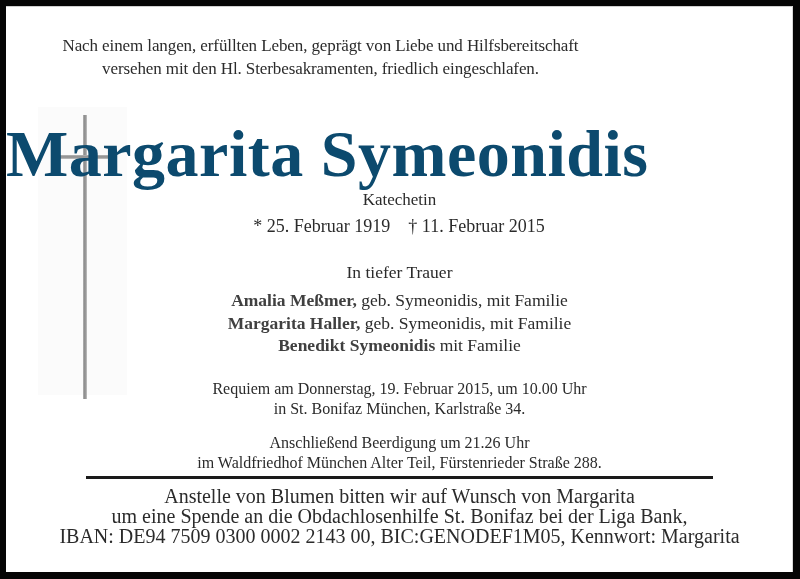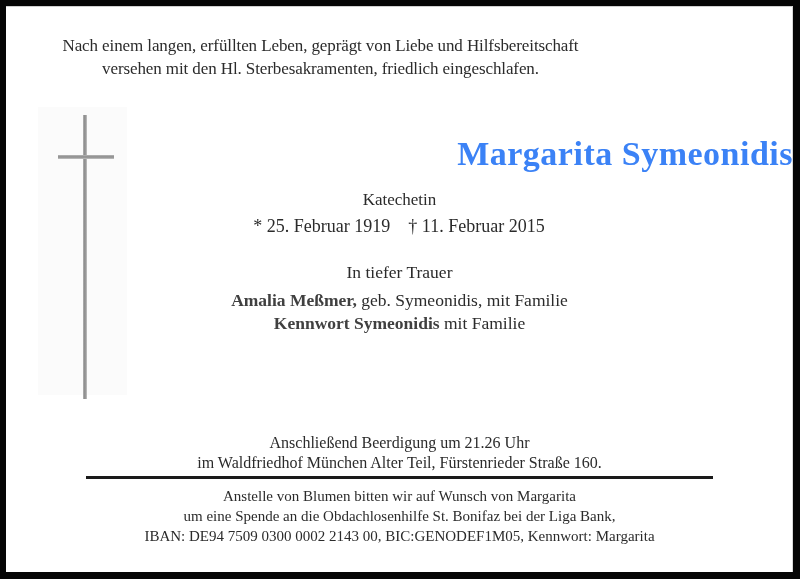--- a/index.html
+++ b/index.html
@@ -56,25 +56,25 @@
       top: 48px;
       width: 56px;
       height: 4px;
       background: linear-gradient(to bottom, #b8b8b8, #8e8e8e 45%, #a0a0a0 75%, #cacaca);
     }
     .name {
       position: absolute;
       left: 0;
       width: 787px;
       top: 118px;
-      text-align: right;
-      font-size: 34px;
+      text-align: left;
+      font-size: 66px;
       font-weight: bold;
       line-height: 60px;
-      color: #3b82f6;
+      color: #0c4a6e;
       letter-spacing: 0.5px;
       white-space: nowrap;
     }
     .role {
       position: absolute;
       left: 0;
       width: 787px;
       top: 184px;
       text-align: center;
       font-size: 17px;
@@ -129,21 +129,21 @@
       width: 627px;
       height: 3px;
       background: #1a1a1a;
     }
     .donation {
       position: absolute;
       left: 0;
       width: 787px;
       top: 480px;
       text-align: center;
-      font-size: 15px;
+      font-size: 20px;
       line-height: 20px;
     }
     .donation div { white-space: nowrap; }
   </style>
 </head>
 <body>
 
 <div class="frame">
 
   <div class="intro serif">
@@ -164,28 +164,35 @@
     <span>* 25. Februar 1919</span><span class="gap"></span><span>† 11. Februar 2015</span>
   </div>
 
   <div class="mourning serif">In tiefer Trauer</div>
 
   <div class="mourners serif">
     <div>
       <b>Amalia Meßmer,</b><span> geb. Symeonidis, mit Familie</span>
     </div>
     <div>
-      <b>Kennwort Symeonidis</b><span> mit Familie</span>
+      <b>Margarita Haller,</b><span> geb. Symeonidis, mit Familie</span>
     </div>
-  </div>
-
+    <div>
+      <b>Benedikt Symeonidis</b><span> mit Familie</span>
+    </div>
+  </div>
+
+  <div class="service s1 serif">
+    <div>Requiem am Donnerstag, 19. Februar 2015, um 10.00 Uhr</div>
+    <div>in St. Bonifaz München, Karlstraße 34.</div>
+  </div>
 
   <div class="service s2 serif">
     <div>Anschließend Beerdigung um 21.26 Uhr</div>
-    <div>im Waldfriedhof München Alter Teil, Fürstenrieder Straße 160.</div>
+    <div>im Waldfriedhof München Alter Teil, Fürstenrieder Straße 288.</div>
   </div>
 
   <div class="rule"></div>
 
   <div class="donation serif">
     <div>Anstelle von Blumen bitten wir auf Wunsch von Margarita</div>
     <div>um eine Spende an die Obdachlosenhilfe St. Bonifaz bei der Liga Bank,</div>
     <div>IBAN: DE94 7509 0300 0002 2143 00, BIC:GENODEF1M05, Kennwort: Margarita</div>
   </div>
 

